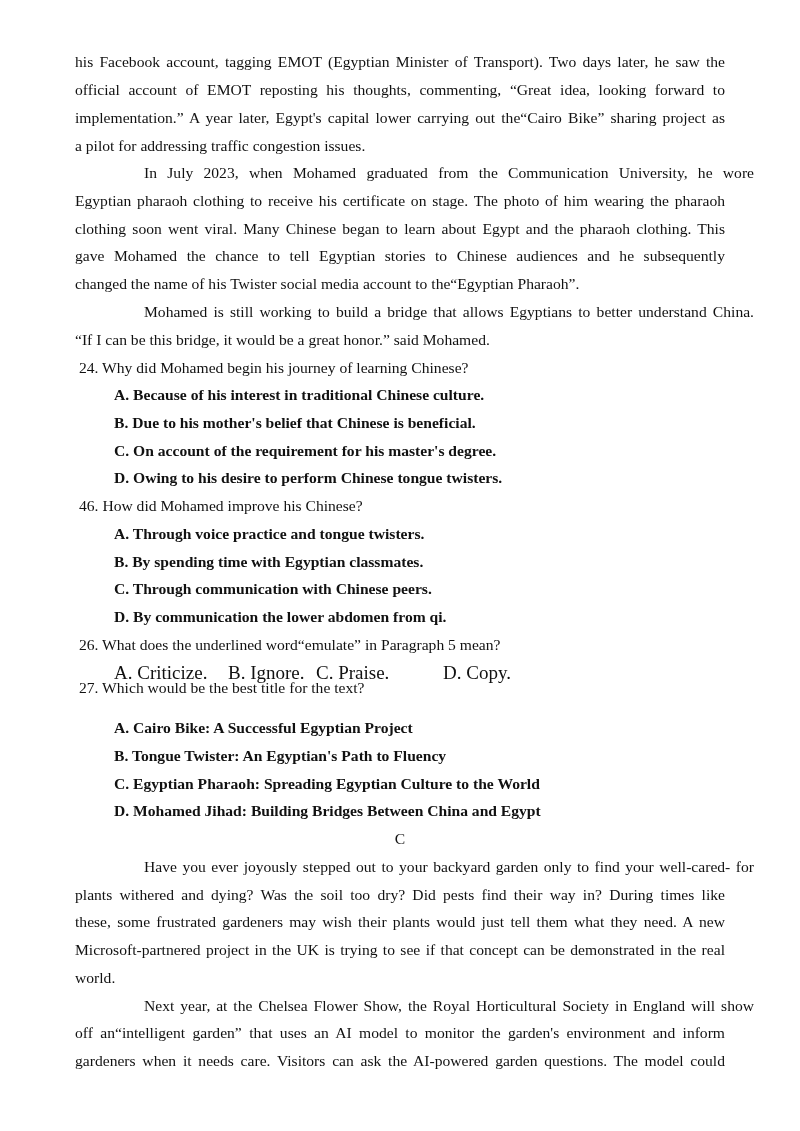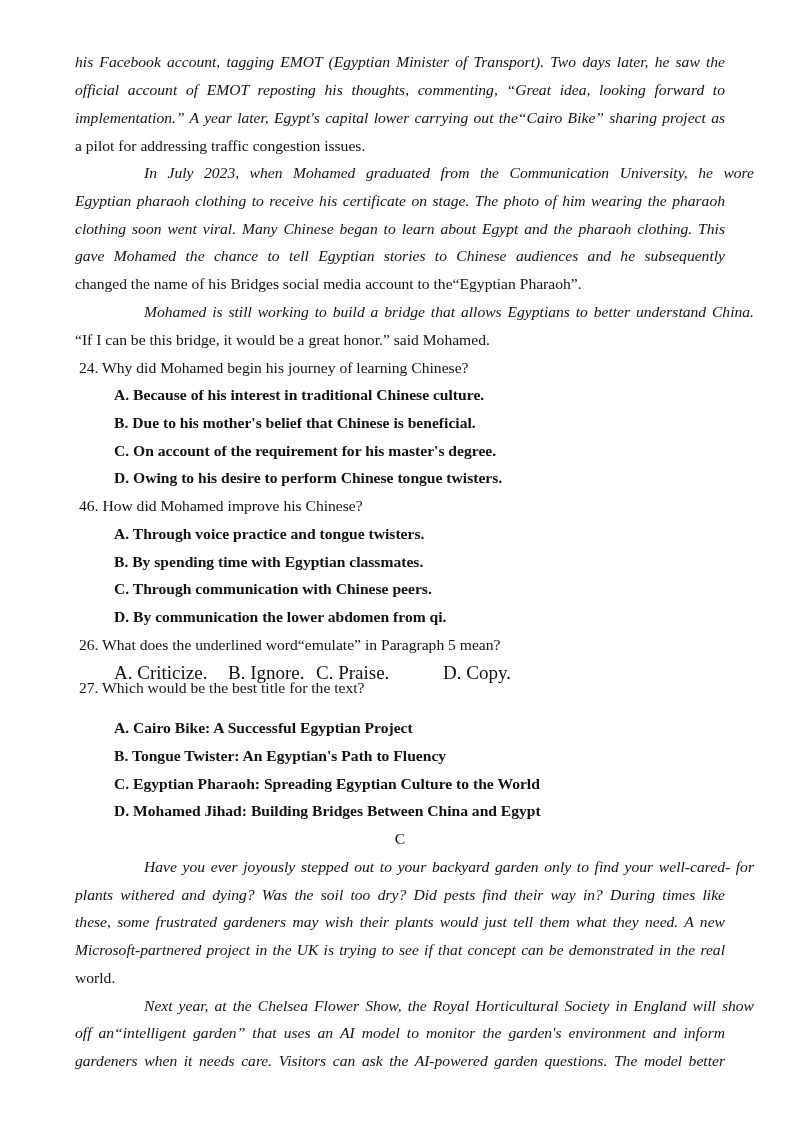--- a/index.html
+++ b/index.html
@@ -5,21 +5,21 @@
     html, body { margin: 0; padding: 0; background: #ffffff; }
     body {
       width: 800px; height: 1131px; overflow: hidden; position: relative;
       font-family: "Liberation Serif", serif; color: #111111;
     }
     .page { position: absolute; left: 0; top: 0; width: 800px; height: 1131px; background: #fff; }
     .line {
       position: absolute; left: 75px; width: 650px;
       font-size: 15.6px; line-height: 20px; white-space: nowrap;
     }
-    .just { text-align: justify; text-align-last: justify; font-style: italic; }
+    .just { text-align: justify; text-align-last: justify; }
     .indent { left: 115px; width: 610px; margin-left: 29px; }
     .q { left: 79px; }
     .opt { left: 114px; font-weight: bold; }
     .center { left: 0; width: 800px; text-align: center; }
     .abs { position: absolute; font-size: 19px; line-height: 20px; white-space: nowrap; }
   </style>
 </head>
 <body>
 
 <div class="page">
@@ -29,21 +29,21 @@
     <div class="line just" style="top:80px">official account of EMOT reposting his thoughts, commenting, “Great idea, looking forward to</div>
     <div class="line just" style="top:108px">implementation.” A year later, Egypt's capital lower carrying out the“Cairo Bike” sharing project as</div>
     <div class="line" style="top:136px">a pilot for addressing traffic congestion issues.</div>
   </div>
 
   <div>
     <div class="line just indent" style="top:163px">In July 2023, when Mohamed graduated from the Communication University, he wore</div>
     <div class="line just" style="top:191px">Egyptian pharaoh clothing to receive his certificate on stage. The photo of him wearing the pharaoh</div>
     <div class="line just" style="top:219px">clothing soon went viral. Many Chinese began to learn about Egypt and the pharaoh clothing. This</div>
     <div class="line just" style="top:246px">gave Mohamed the chance to tell Egyptian stories to Chinese audiences and he subsequently</div>
-    <div class="line" style="top:274px">changed the name of his Bridges social media account to the“Egyptian Pharaoh”.</div>
+    <div class="line" style="top:274px">changed the name of his Twister social media account to the“Egyptian Pharaoh”.</div>
   </div>
 
   <div>
     <div class="line just indent" style="top:302px">Mohamed is still working to build a bridge that allows Egyptians to better understand China.</div>
     <div class="line" style="top:330px">“If I can be this bridge, it would be a great honor.” said Mohamed.</div>
   </div>
 
   <div>
     <div class="line q" style="top:358px">24. Why did Mohamed begin his journey of learning Chinese?</div>
     <div class="line opt" style="top:385px">A. Because of his interest in traditional Chinese culture.</div>
@@ -82,16 +82,16 @@
     <div class="line just indent" style="top:857px">Have you ever joyously stepped out to your backyard garden only to find your well-cared- for</div>
     <div class="line just" style="top:885px">plants withered and dying? Was the soil too dry? Did pests find their way in? During times like</div>
     <div class="line just" style="top:912px">these, some frustrated gardeners may wish their plants would just tell them what they need. A new</div>
     <div class="line just" style="top:940px">Microsoft-partnered project in the UK is trying to see if that concept can be demonstrated in the real</div>
     <div class="line" style="top:968px">world.</div>
   </div>
 
   <div>
     <div class="line just indent" style="top:996px">Next year, at the Chelsea Flower Show, the Royal Horticultural Society in England will show</div>
     <div class="line just" style="top:1023px">off an“intelligent garden” that uses an AI model to monitor the garden's environment and inform</div>
-    <div class="line just" style="top:1051px">gardeners when it needs care. Visitors can ask the AI-powered garden questions. The model better</div>
+    <div class="line just" style="top:1051px">gardeners when it needs care. Visitors can ask the AI-powered garden questions. The model could</div>
   </div>
 
 </div>
 
 </body></html>

